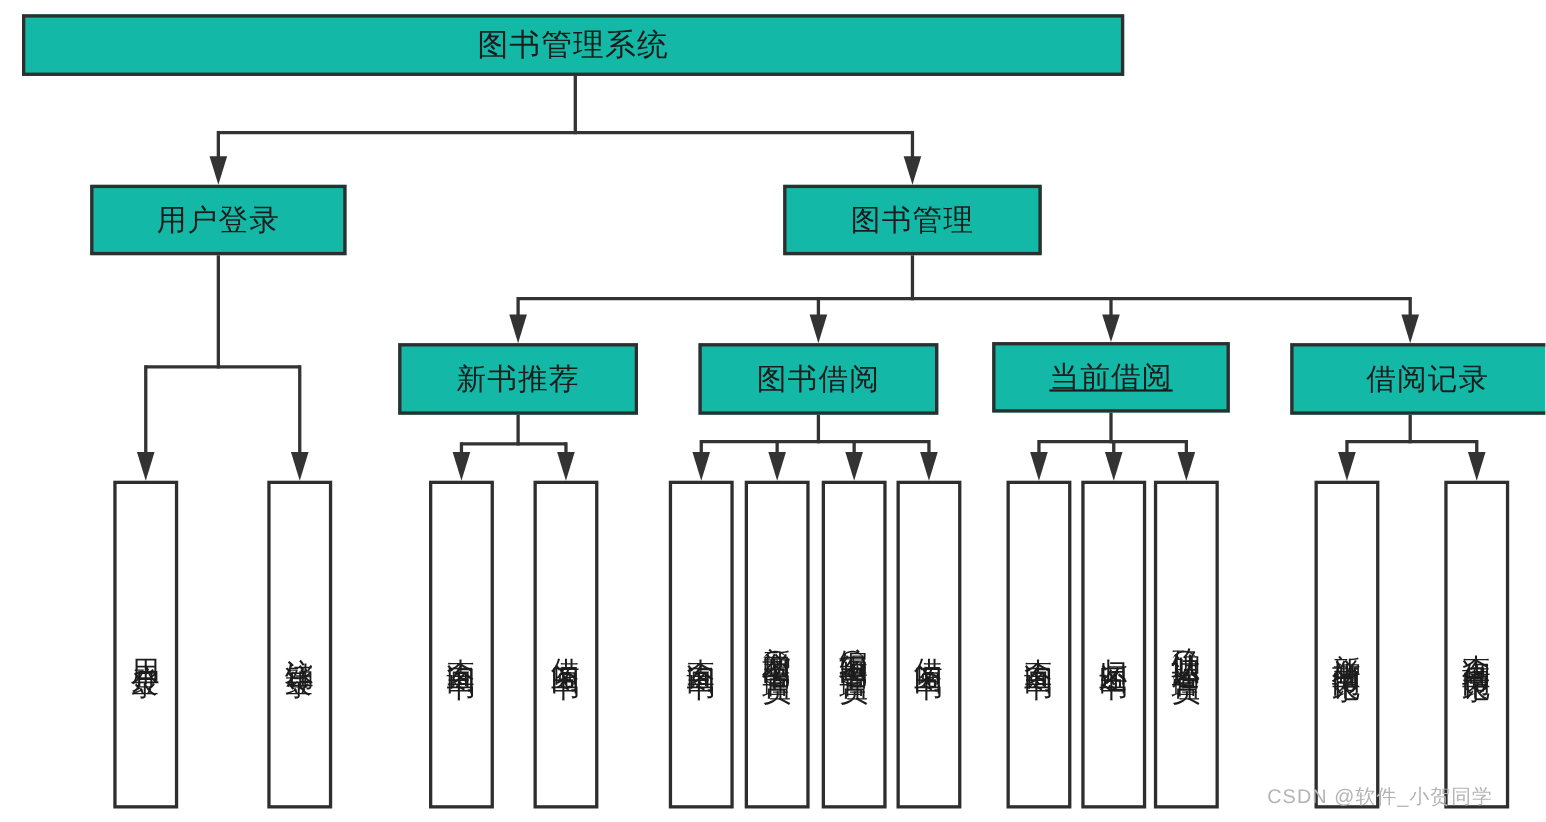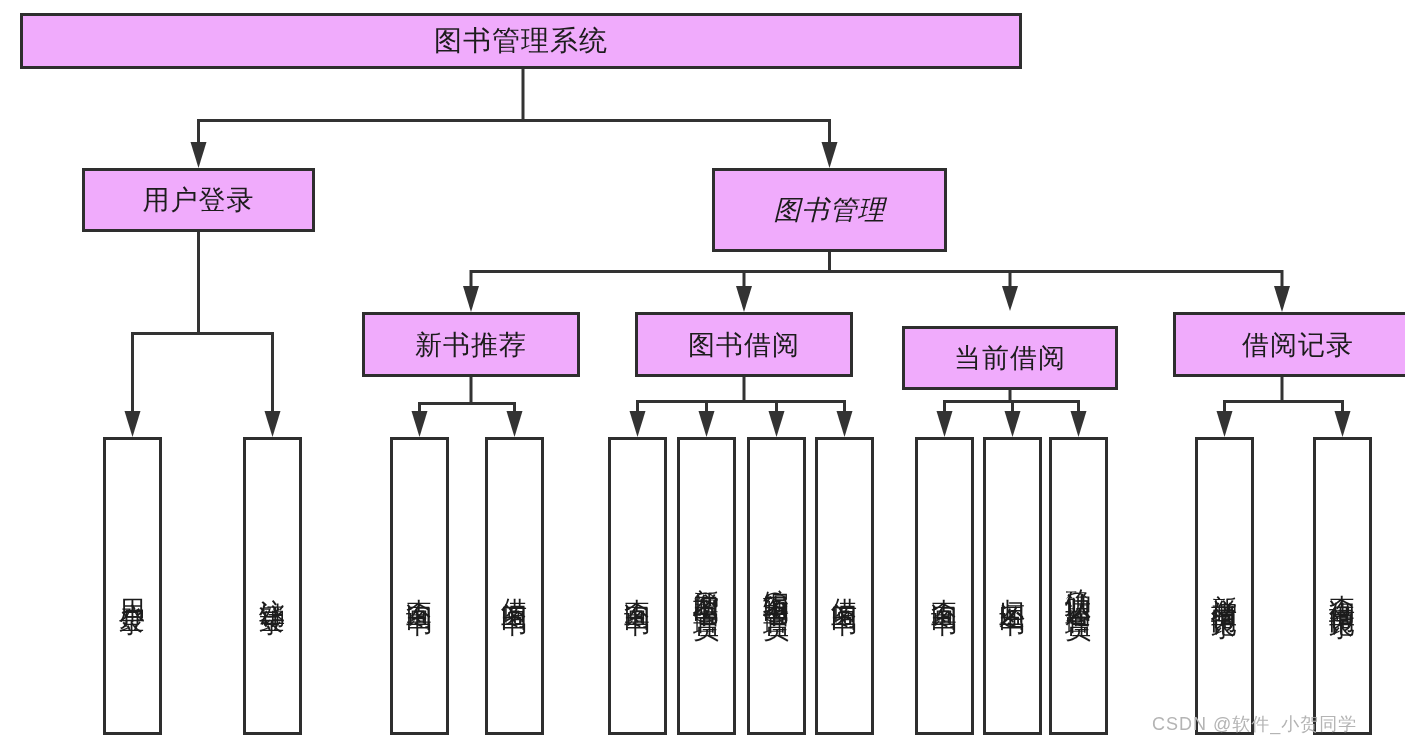--- a/index.html
+++ b/index.html
@@ -18,21 +18,21 @@
   #connectors {
     position: absolute;
     left: 0; top: 0;
     width: 1405px;
     height: 747px;
   }
   .hbox {
     position: absolute;
     box-sizing: border-box;
     border: 3px solid #2e2e2e;
-    background: #f0abfc;
+    background: #14b8a6;
     display: flex;
     align-items: center;
     justify-content: center;
     color: #1c1c1c;
     font-size: 27px;
     letter-spacing: 1px;
     white-space: nowrap;
     z-index: 2;
   }
   .root-box { font-size: 28px; }
@@ -148,25 +148,25 @@
       <line x1="1224.5" y1="400" x2="1224.5" y2="415"></line>
       <polygon points="1216.5,411 1232.5,411 1224.5,437"></polygon>
       <line x1="1342.5" y1="400" x2="1342.5" y2="415"></line>
       <polygon points="1334.5,411 1350.5,411 1342.5,437"></polygon>
     </g>
   </svg>
 
   <div class="hbox root-box" style="left:20px; top:13px; width:1002px; height:56px;">图书管理系统</div>
 
   <div class="hbox" style="left:82px; top:168px; width:233px; height:64px;">用户登录</div>
-  <div class="hbox" style="left:712px; top:168px; width:235px; height:84px;font-style:italic;">图书管理</div>
+  <div class="hbox" style="left:712px; top:168px; width:235px; height:64px;">图书管理</div>
 
   <div class="hbox" style="left:635px; top:312px; width:218px; height:65px;">图书借阅</div>
   <div class="hbox" style="left:362px; top:312px; width:218px; height:65px;">新书推荐</div>
-  <div class="hbox" style="left:902px; top:326px; width:216px; height:64px;">当前借阅</div>
+  <div class="hbox" style="left:902px; top:311px; width:216px; height:64px;text-decoration:underline;">当前借阅</div>
   <div class="hbox" style="left:1173px; top:312px; width:250px; height:65px;">借阅记录</div>
 
   <div class="vbox" style="left:103px;">
     <span class="vtext">用户登录</span>
   </div>
   <div class="vbox" style="left:243px;">
     <span class="vtext">注销登录</span>
   </div>
 
   <div class="vbox" style="left:390px;">

